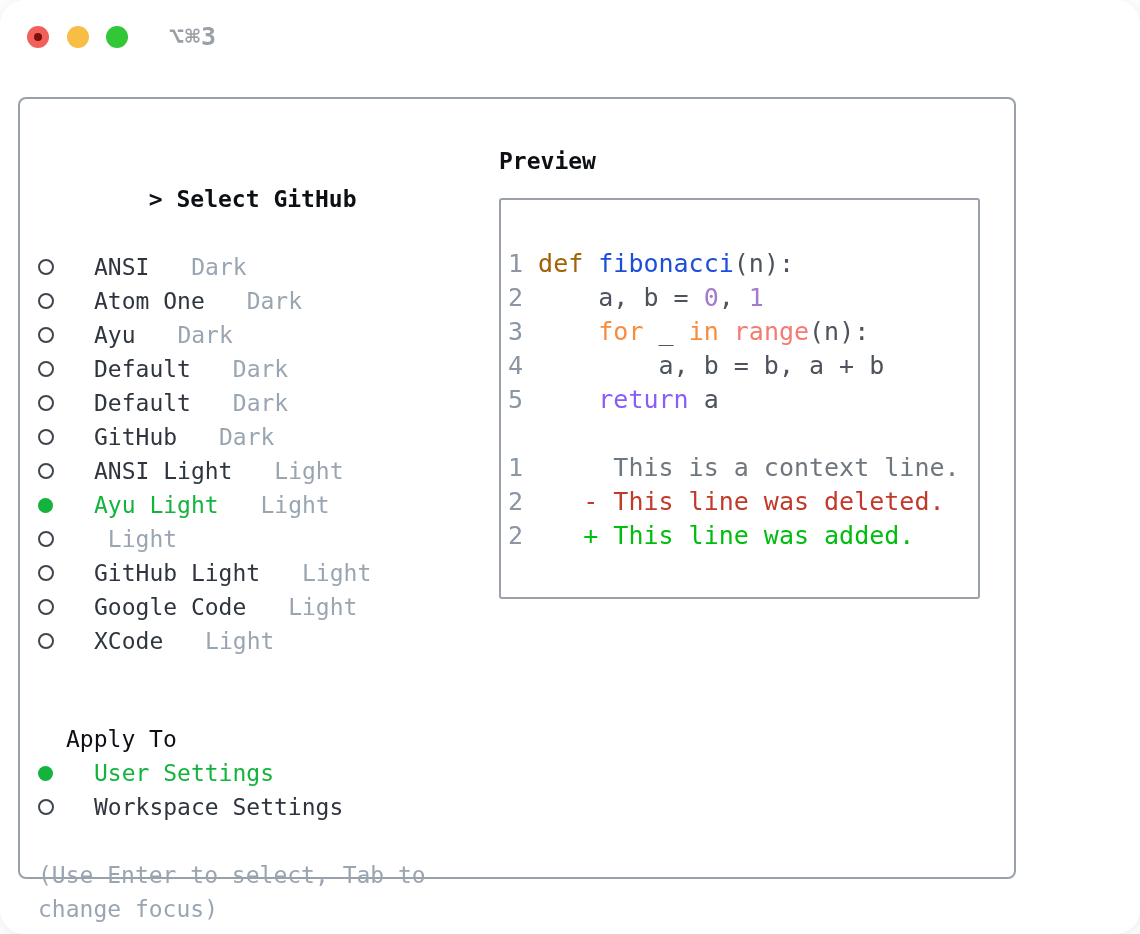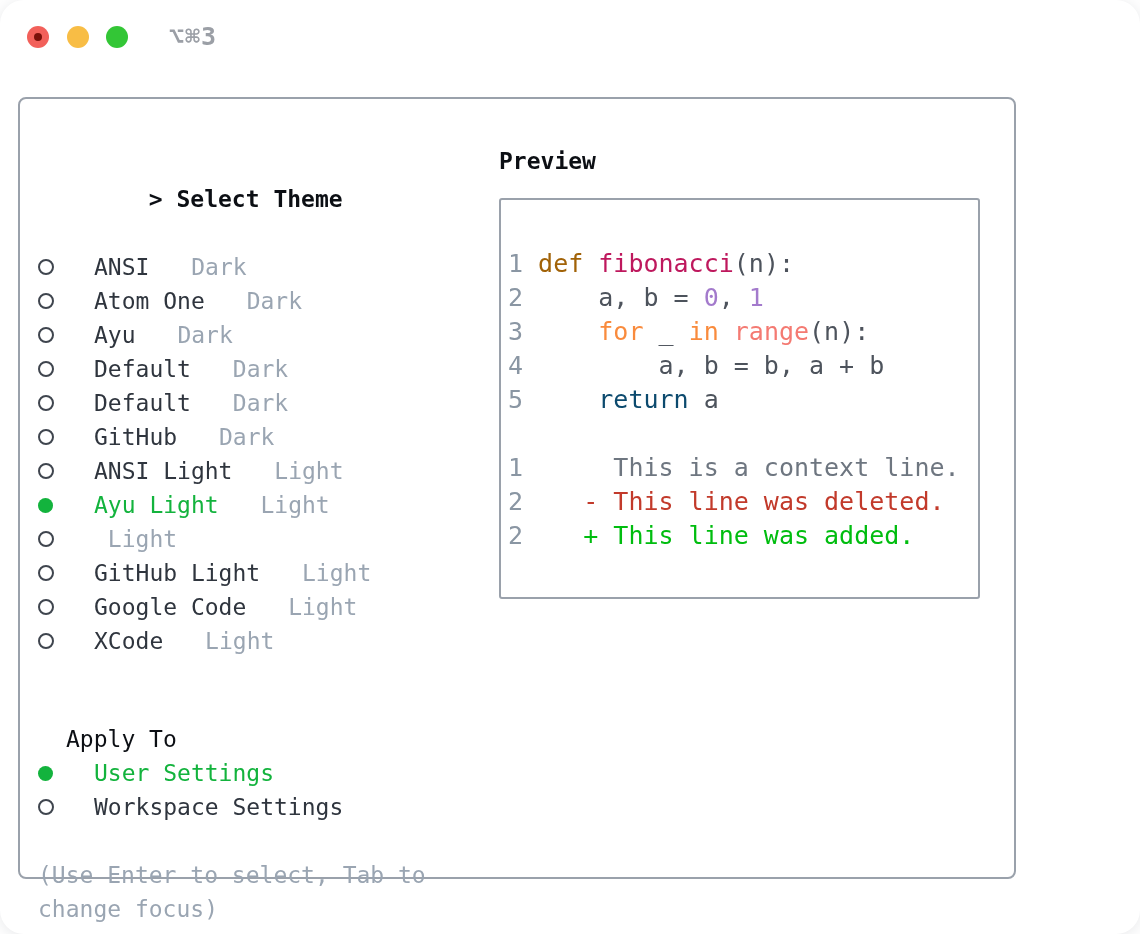--- a/index.html
+++ b/index.html
@@ -58,21 +58,21 @@
     </span>
     <span class="tl yellow"></span>
     <span class="tl green"></span>
     <span class="shortcut">⌥⌘3</span>
   </div>
 
   <div class="main-box">
 
     <div class="left-col">
       <div class="list-header">
-        <span class="prefix">&gt;</span><span>Select Theme</span>
+        <span class="prefix">&gt;</span><span>Select GitHub</span>
       </div>
 
       <div id="theme-list">
           <div class="row"><span class="marker"><span class="dot-ring"></span></span><span class="name">ANSI</span><span class="variant">Dark</span></div>
           <div class="row"><span class="marker"><span class="dot-ring"></span></span><span class="name">Atom One</span><span class="variant">Dark</span></div>
           <div class="row"><span class="marker"><span class="dot-ring"></span></span><span class="name">Ayu</span><span class="variant">Dark</span></div>
           <div class="row"><span class="marker"><span class="dot-ring"></span></span><span class="name">Default</span><span class="variant">Dark</span></div>
           <div class="row"><span class="marker"><span class="dot-ring"></span></span><span class="name">Default</span><span class="variant">Dark</span></div>
           <div class="row"><span class="marker"><span class="dot-ring"></span></span><span class="name">GitHub</span><span class="variant">Dark</span></div>
           <div class="row"><span class="marker"><span class="dot-ring"></span></span><span class="name">ANSI Light</span><span class="variant">Light</span></div>
@@ -95,25 +95,25 @@
         </div>
 
       <div class="blank-line"></div>
 
       <div class="help">(Use Enter to select, Tab to change focus)</div>
     </div>
 
     <div class="preview-col">
       <div class="preview-title">Preview</div>
       <div class="preview-box" id="preview-box">
-          <div class="code-line"><span class="lineno">1</span><span class="code-text"><span style="color: #a16207;">def</span><span style="color: rgb(77, 83, 92);"> </span><span style="color: #be185d;">fibonacci</span><span style="color: rgb(77, 83, 92);">(n):</span></span></div>
+          <div class="code-line"><span class="lineno">1</span><span class="code-text"><span style="color: #a16207;">def</span><span style="color: rgb(77, 83, 92);"> </span><span style="color: #1d4ed8;">fibonacci</span><span style="color: rgb(77, 83, 92);">(n):</span></span></div>
           <div class="code-line"><span class="lineno">2</span><span class="code-text"><span style="color: rgb(77, 83, 92);">    a, b = </span><span style="color: rgb(163, 122, 204);">0</span><span style="color: rgb(77, 83, 92);">, </span><span style="color: rgb(163, 122, 204);">1</span></span></div>
           <div class="code-line"><span class="lineno">3</span><span class="code-text"><span style="color: rgb(77, 83, 92);">    </span><span style="color: rgb(249, 139, 61);">for</span><span style="color: rgb(77, 83, 92);"> _ </span><span style="color: rgb(249, 139, 61);">in</span><span style="color: rgb(77, 83, 92);"> </span><span style="color: rgb(244, 122, 114);">range</span><span style="color: rgb(77, 83, 92);">(n):</span></span></div>
           <div class="code-line"><span class="lineno">4</span><span class="code-text"><span style="color: rgb(77, 83, 92);">        a, b = b, a + b</span></span></div>
-          <div class="code-line"><span class="lineno">5</span><span class="code-text"><span style="color: rgb(77, 83, 92);">    </span><span style="color: #0c4a6e;">return</span><span style="color: rgb(77, 83, 92);"> a</span></span></div>
+          <div class="code-line"><span class="lineno">5</span><span class="code-text"><span style="color: rgb(77, 83, 92);">    </span><span style="color: #8b5cf6;">return</span><span style="color: rgb(77, 83, 92);"> a</span></span></div>
           <div class="code-line"><span class="lineno"></span><span class="code-text"></span></div>
           <div class="code-line"><span class="lineno">1</span><span class="code-text"><span style="color: rgb(110, 118, 128);">     This is a context line.</span></span></div>
           <div class="code-line"><span class="lineno">2</span><span class="code-text"><span style="color: rgb(194, 58, 43);">   - This line was deleted.</span></span></div>
           <div class="code-line"><span class="lineno">2</span><span class="code-text"><span style="color: rgb(0, 189, 15);">   + This line was added.</span></span></div>
         </div>
     </div>
 
   </div>
 </div>
 

